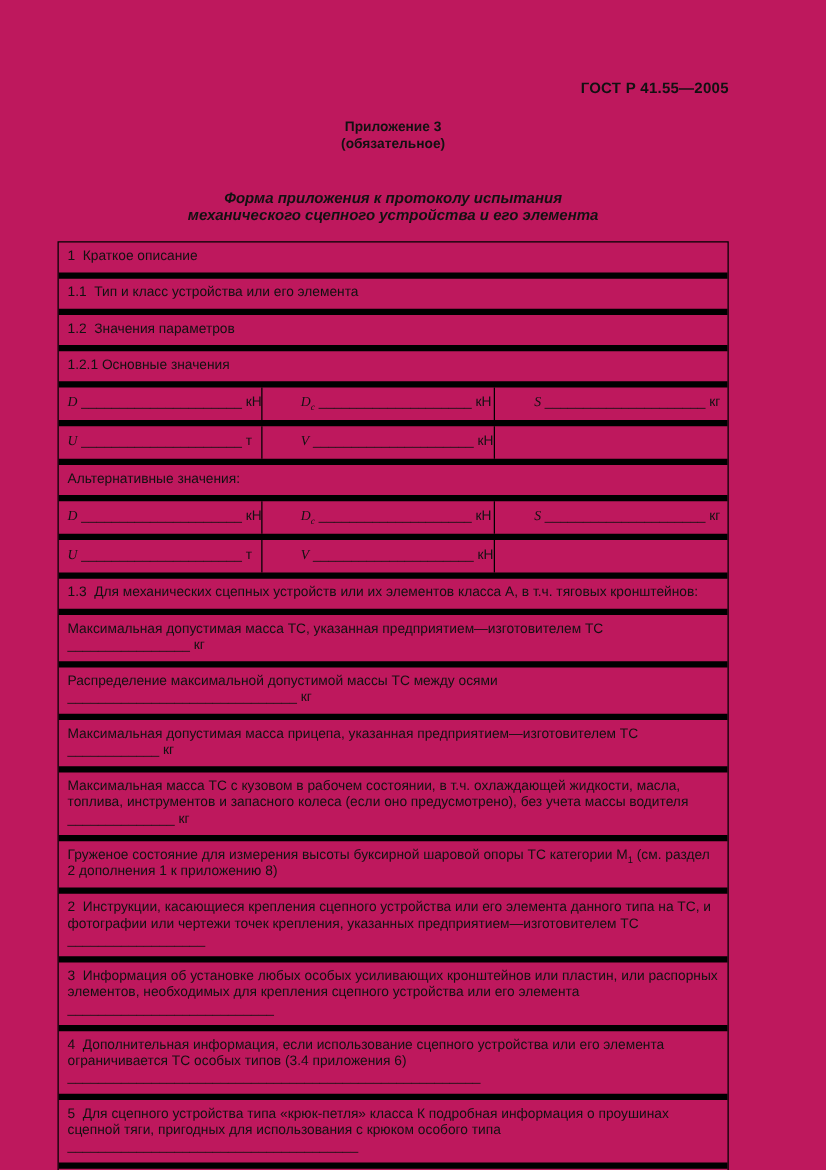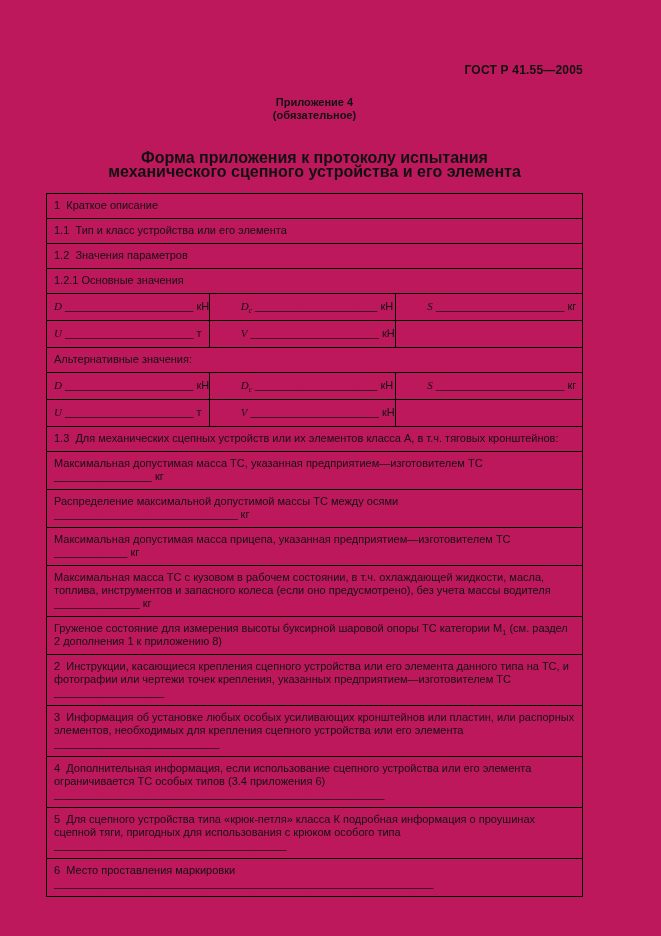--- a/index.html
+++ b/index.html
@@ -34,30 +34,31 @@
     margin-top: 19px;
     text-align: center;
     font-weight: bold;
     font-size: 11px;
     line-height: 13px;
   }
   .form-title {
     margin-top: 29px;
     text-align: center;
     font-weight: bold;
-    font-size: 16px;
+    font-style: italic;
+    font-size: 12px;
     line-height: 14px;
   }
   .ftable {
     margin-top: 14px;
     border: 1px solid #000;
   }
   .trow {
     display: flex;
-    border-bottom: 1px solid #000000;
+    border-bottom: 5px solid #000000;
   }
   .trow:last-child { border-bottom: none; }
   .tcell {
     flex: 1 1 0;
     padding: 5px 7px 6px 7px;
     font-size: 11px;
     line-height: 13px;
     white-space: pre-wrap;
     overflow-wrap: anywhere;
     box-sizing: border-box;
@@ -80,21 +81,21 @@
 </style>
 </head>
 <body>
 
 <div class="page">
   <div class="content">
 
     <div class="gost-code">ГОСТ Р 41.55—2005</div>
 
     <div class="appendix">
-      <div>Приложение 4</div>
+      <div>Приложение 3</div>
       <div>(обязательное)</div>
     </div>
 
     <div class="form-title">
       <div>Форма приложения к протоколу испытания</div>
       <div>механического сцепного устройства и его элемента</div>
     </div>
 
     <div class="ftable" id="form-table">
         <div class="trow">

